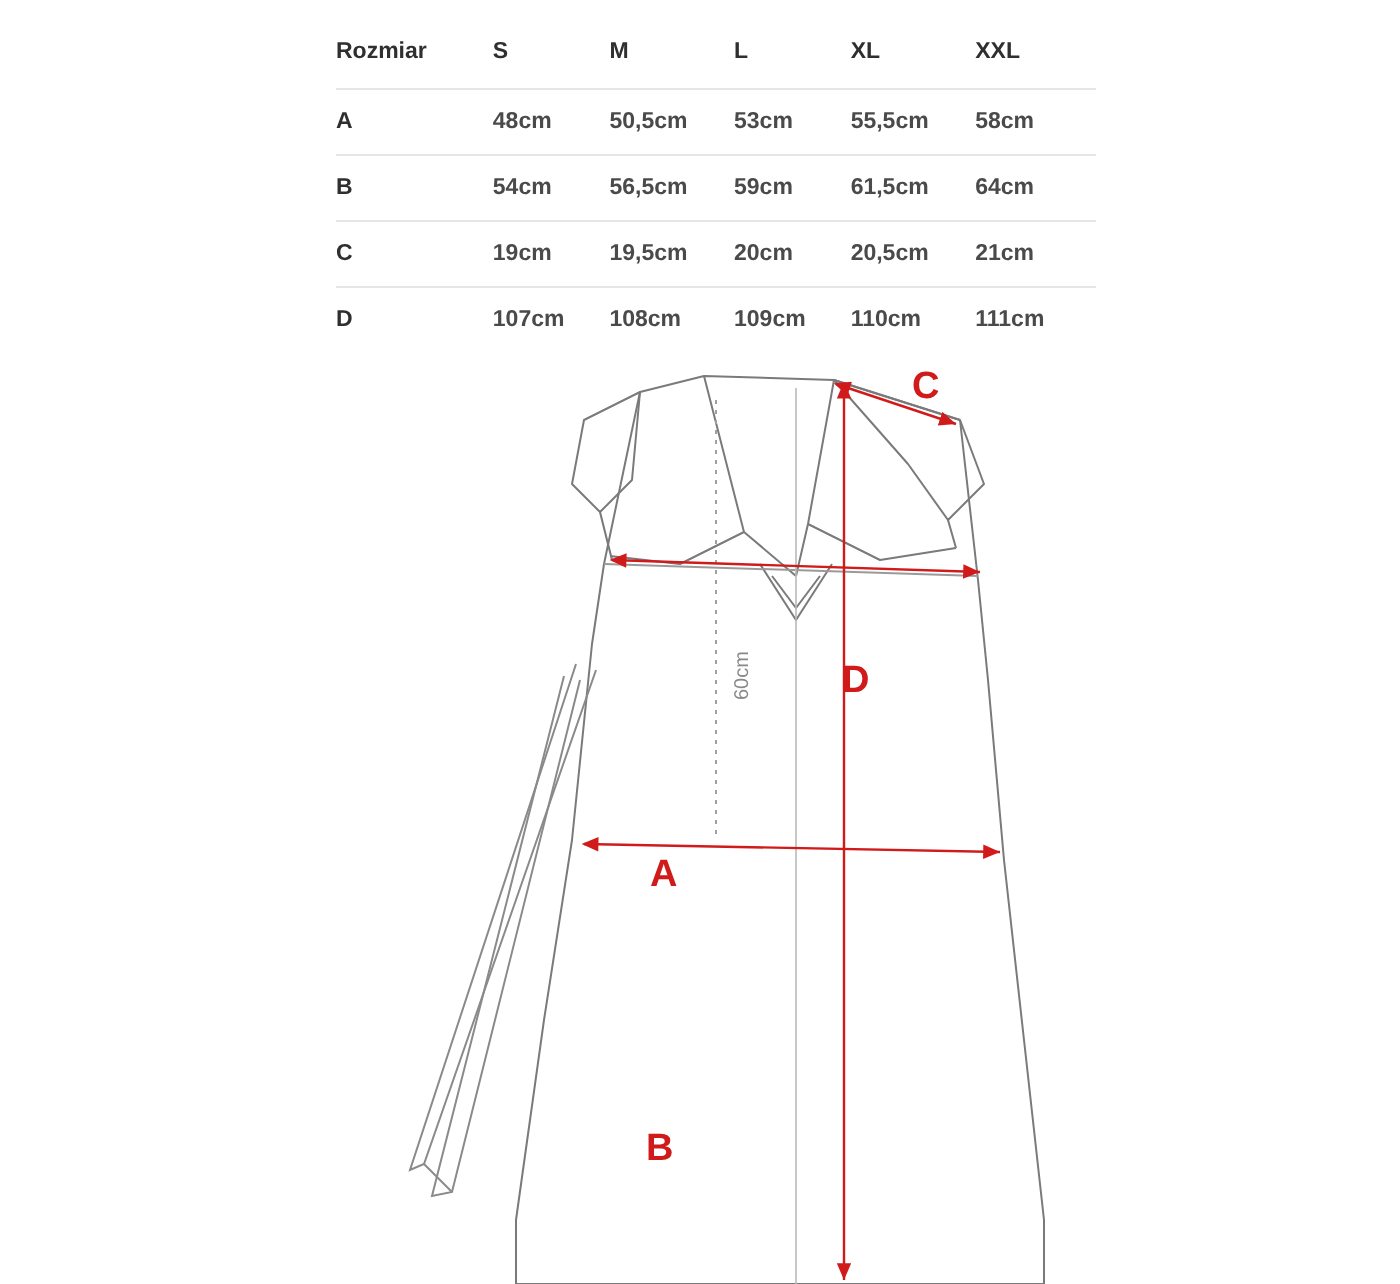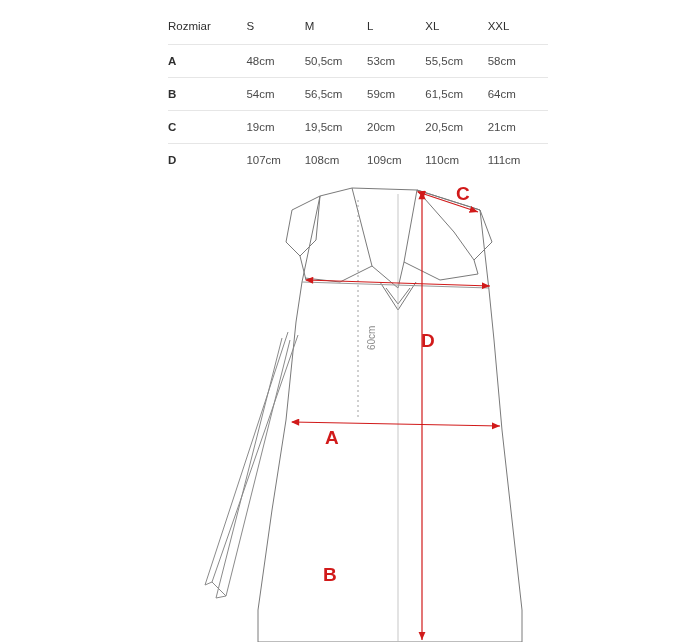--- a/index.html
+++ b/index.html
@@ -27,26 +27,26 @@
     left: 168px;
     top: 10px;
     width: 380px;
     border-collapse: collapse;
     font-size: 11.5px;
   }
   .size-table th,
   .size-table td {
     text-align: left;
     padding: 10px 0 10px 0;
-    font-weight: normal;
+    font-weight: bold;
     color: #4a4a4a;
     vertical-align: middle;
   }
   .size-table thead th {
-    font-weight: normal;
+    font-weight: bold;
     color: #2f2f2f;
     font-size: 11.5px;
     padding-bottom: 12px;
   }
   .size-table tbody tr {
     border-top: 1px solid #e6e6e6;
   }
   .size-table td.row-head {
     font-weight: bold;
     color: #2f2f2f;

